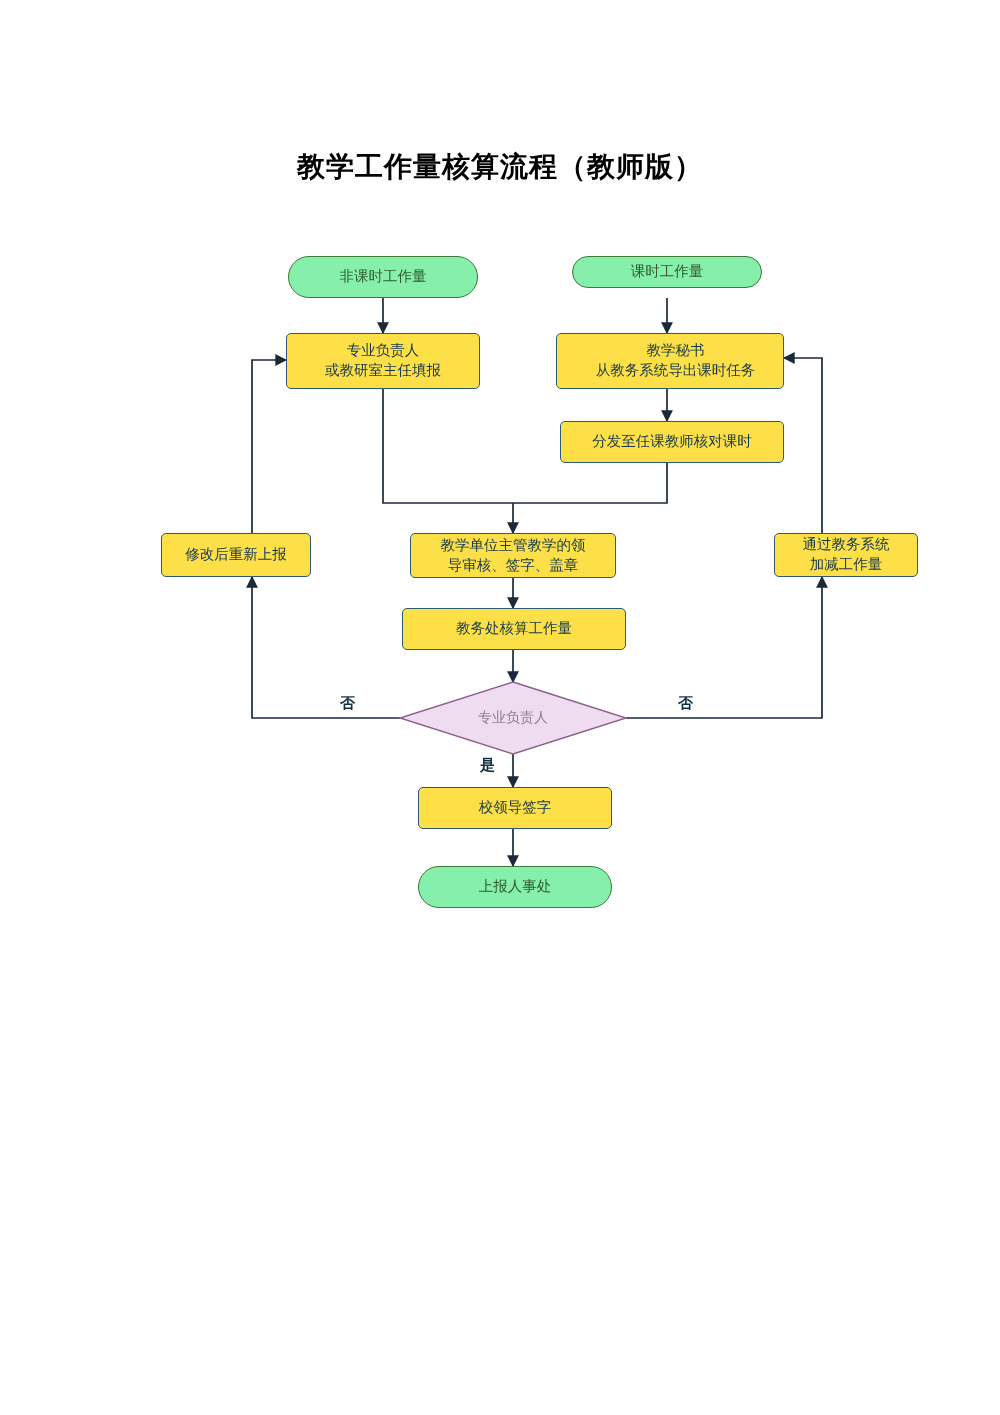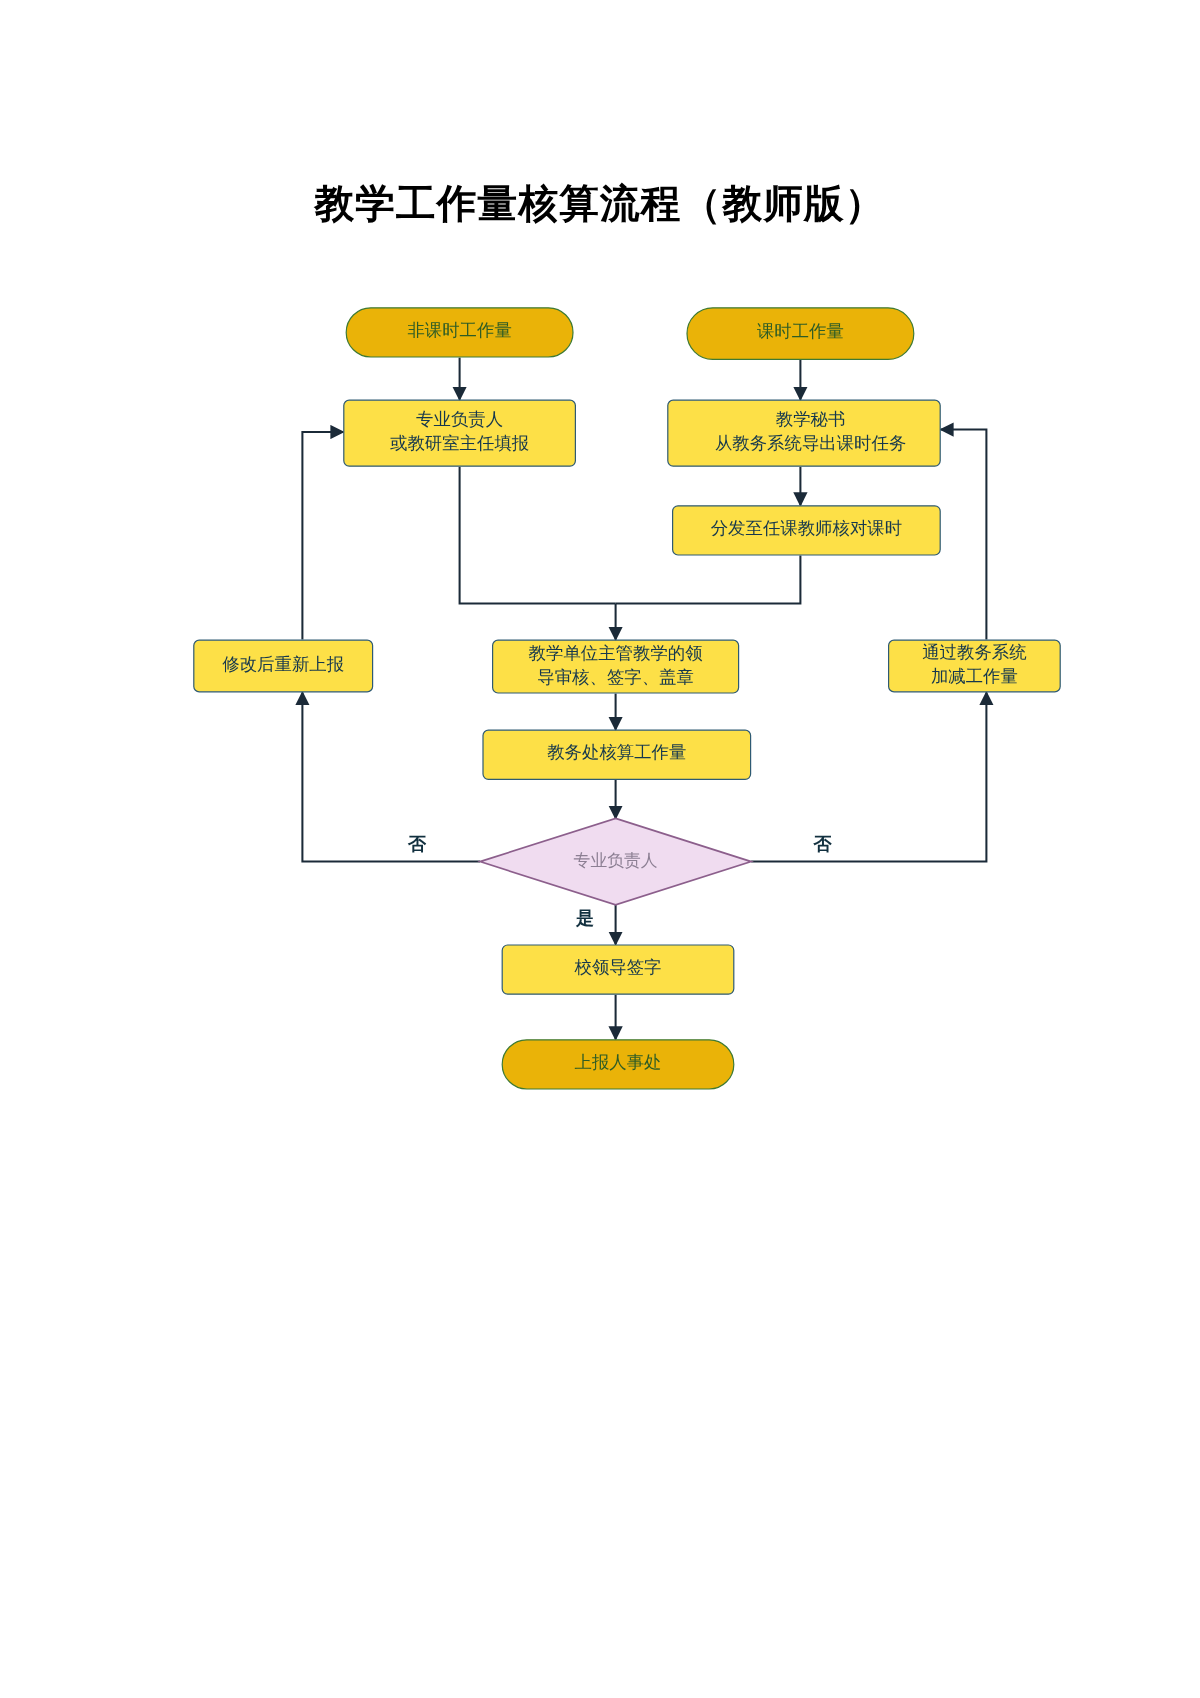--- a/index.html
+++ b/index.html
@@ -21,21 +21,21 @@
     height: 1415px;
     background: #ffffff;
   }
   #title {
     position: absolute;
     left: 0;
     top: 148px;
     width: 1000px;
     text-align: center;
     font-family: "DejaVu Serif", "Liberation Serif", serif;
-    font-size: 33px;
+    font-size: 28px;
     font-weight: bold;
     letter-spacing: 1px;
     color: #000000;
     white-space: nowrap;
   }
   #flow {
     position: absolute;
     left: 0;
     top: 0;
     width: 1000px;
@@ -52,21 +52,21 @@
     white-space: pre-line;
   }
   .node-blue {
     background: #fde047;
     border: 1.4px solid #2e5a73;
     border-radius: 5px;
     color: #15374d;
     font-size: 14.5px;
   }
   .node-green {
-    background: #eab308;
+    background: #86efac;
     border: 1.4px solid #3e7a34;
     border-radius: 22px;
     color: #2d5c26;
     font-size: 14.5px;
   }
   .diamond-label {
     position: absolute;
     display: flex;
     align-items: center;
     justify-content: center;
@@ -124,36 +124,36 @@
       <path d="M 513 754 L 513 787" marker-end="url(#arrow)"></path>
 
       <path d="M 513 829 L 513 866" marker-end="url(#arrow)"></path>
     </g>
 
     <polygon points="513,682 626,718 513,754 400,718" fill="#f0dcf0" stroke="#8c5f8c" stroke-width="1.4"></polygon>
   </svg>
 
   <div class="node node-green" style="left:288px; top:256px; width:190px; height:42px;">非课时工作量</div>
 
-  <div class="node node-green" style="left:572px; top:256px; width:190px; height:44px;text-align:center;">课时工作量</div>
+  <div class="node node-green" style="left:572px; top:256px; width:190px; height:32px;text-align:center;">课时工作量</div>
 
   <div class="node node-blue" style="left:286px; top:333px; width:194px; height:56px;">专业负责人
 或教研室主任填报</div>
 
   <div class="node node-blue" style="left:556px; top:333px; width:228px; height:56px;padding-left:11px;">教学秘书
 从教务系统导出课时任务</div>
 
   <div class="node node-blue" style="left:560px; top:421px; width:224px; height:42px;">分发至任课教师核对课时</div>
 
   <div class="node node-blue" style="left:161px; top:533px; width:150px; height:44px;">修改后重新上报</div>
 
   <div class="node node-blue" style="left:410px; top:533px; width:206px; height:45px;">教学单位主管教学的领
 导审核、签字、盖章</div>
 
-  <div class="node node-blue" style="left:740px; top:533px; width:144px; height:44px;">通过教务系统
+  <div class="node node-blue" style="left:774px; top:533px; width:144px; height:44px;">通过教务系统
 加减工作量</div>
 
   <div class="node node-blue" style="left:402px; top:608px; width:224px; height:42px;">教务处核算工作量</div>
 
   <div class="diamond-label" style="left:443px; top:706px; width:140px; height:24px;">专业负责人</div>
 
   <div class="node node-blue" style="left:418px; top:787px; width:194px; height:42px;">校领导签字</div>
 
   <div class="node node-green" style="left:418px; top:866px; width:194px; height:42px;">上报人事处</div>
 

